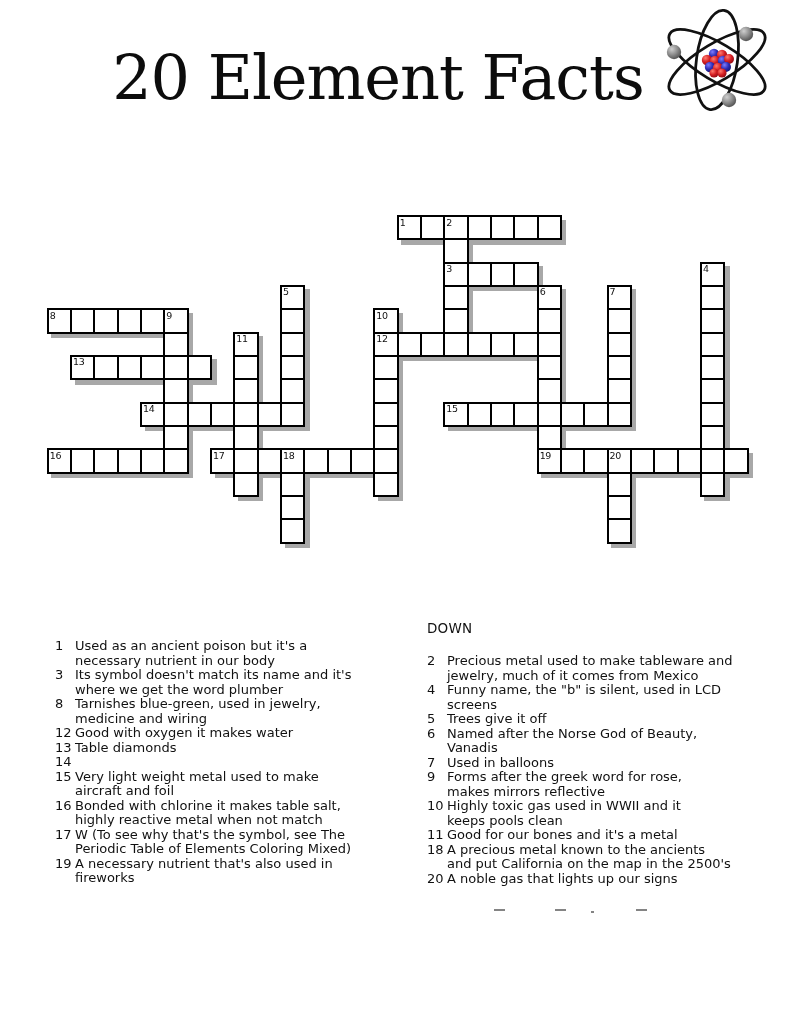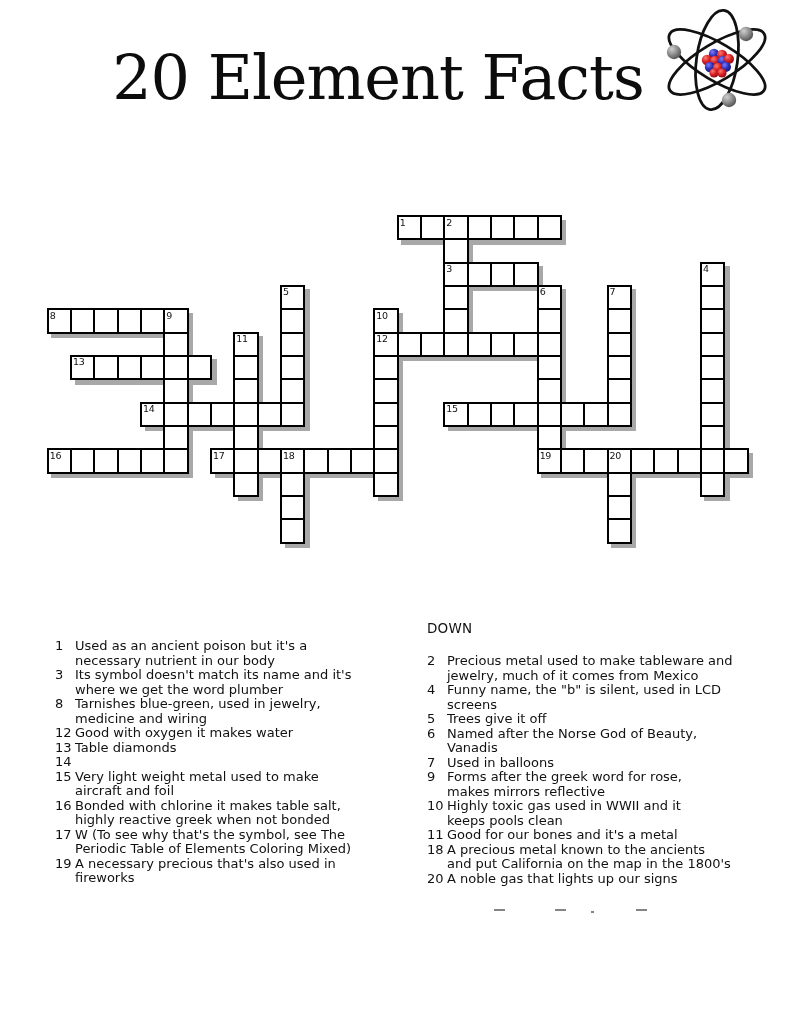--- a/index.html
+++ b/index.html
@@ -362,30 +362,30 @@
           <div class="clue-num">14</div>
         </div>
         <div class="clue-item">
           <div class="clue-num">15</div>
           <div class="clue-text">Very light weight metal used to make
 aircraft and foil</div>
         </div>
         <div class="clue-item">
           <div class="clue-num">16</div>
           <div class="clue-text">Bonded with chlorine it makes table salt,
-highly reactive greek when not bonded</div>
+highly reactive metal when not match</div>
         </div>
         <div class="clue-item">
           <div class="clue-num">17</div>
           <div class="clue-text">W (To see why that's the symbol, see The
 Periodic Table of Elements Coloring Mixed)</div>
         </div>
         <div class="clue-item">
           <div class="clue-num">19</div>
-          <div class="clue-text">A necessary precious that's also used in
+          <div class="clue-text">A necessary nutrient that's also used in
 fireworks</div>
         </div>
       </div>
   </div>
 
   <div id="down-col" class="clue-col">
     <div class="clue-header">DOWN</div>
     <div class="clue-list">
         <div class="clue-item">
           <div class="clue-num">2</div>
@@ -420,21 +420,21 @@
           <div class="clue-text">Highly toxic gas used in WWII and it
 keeps pools clean</div>
         </div>
         <div class="clue-item">
           <div class="clue-num">11</div>
           <div class="clue-text">Good for our bones and it's a metal</div>
         </div>
         <div class="clue-item">
           <div class="clue-num">18</div>
           <div class="clue-text">A precious metal known to the ancients
-and put California on the map in the 1800's</div>
+and put California on the map in the 2500's</div>
         </div>
         <div class="clue-item">
           <div class="clue-num">20</div>
           <div class="clue-text">A noble gas that lights up our signs</div>
         </div>
       </div>
   </div>
 
   <div id="artifacts">
       <div class="artifact-dash" style="left: 494px; top: 909px; width: 11px;"></div>

